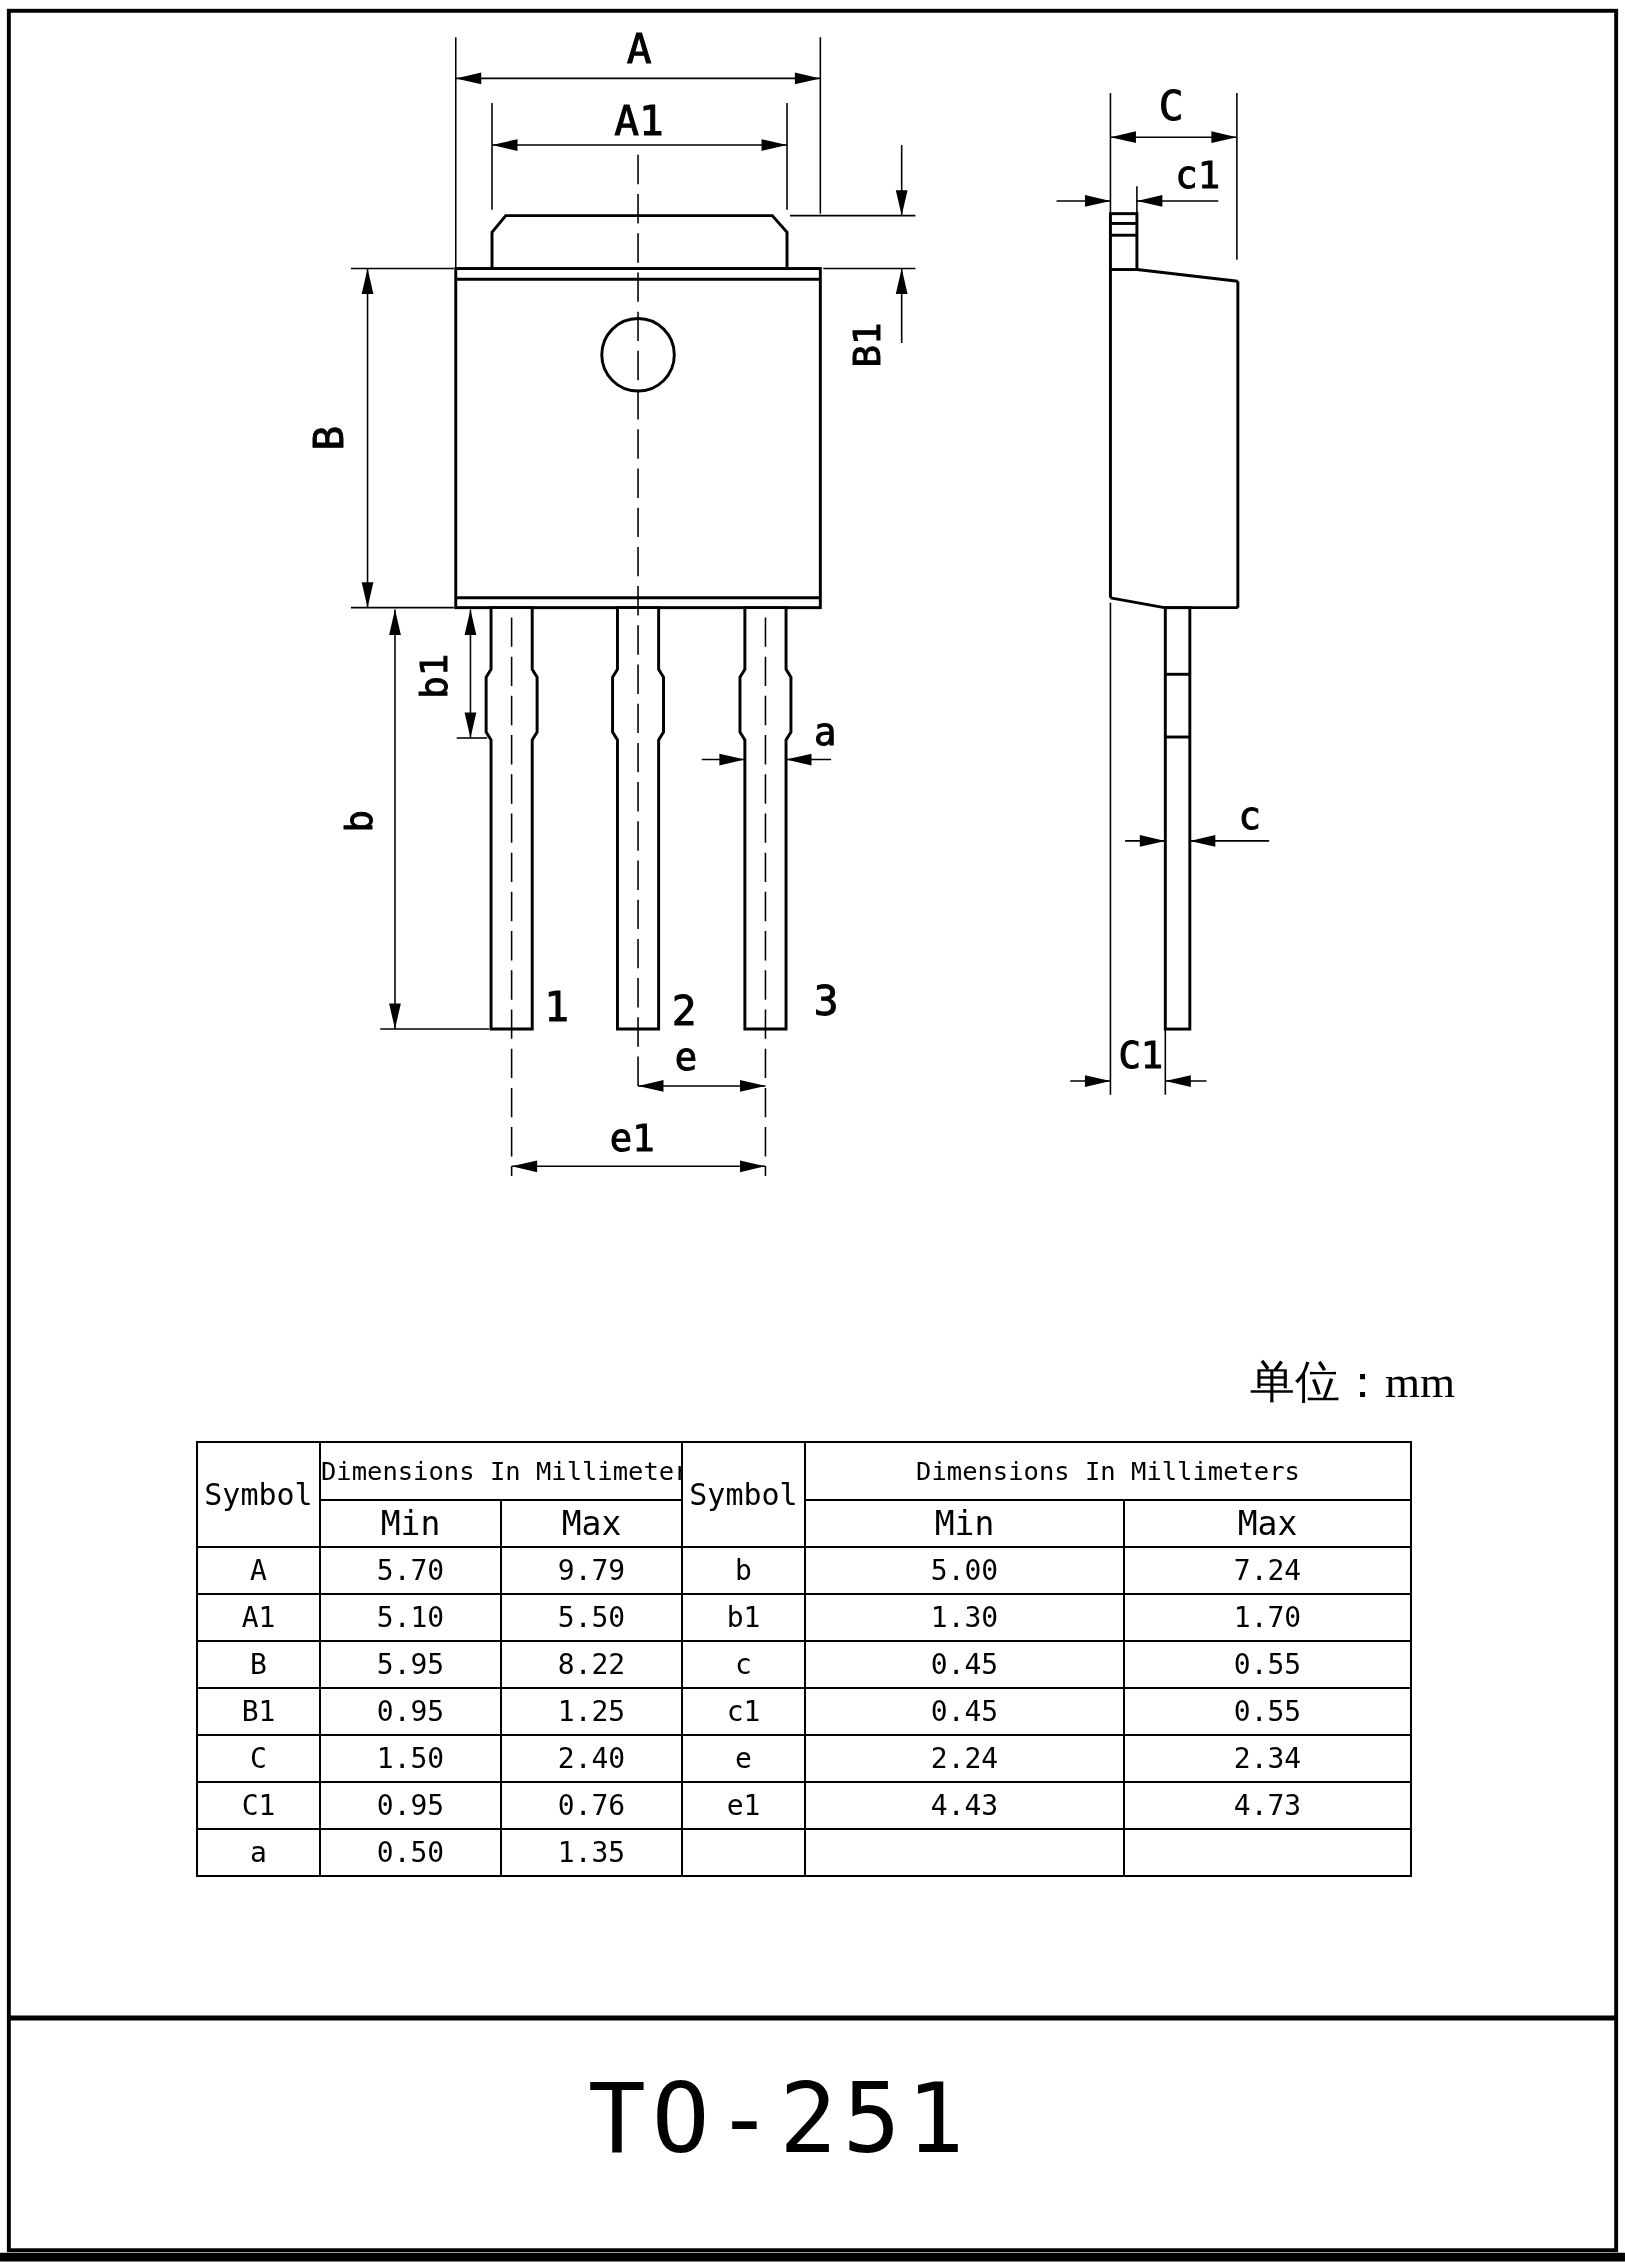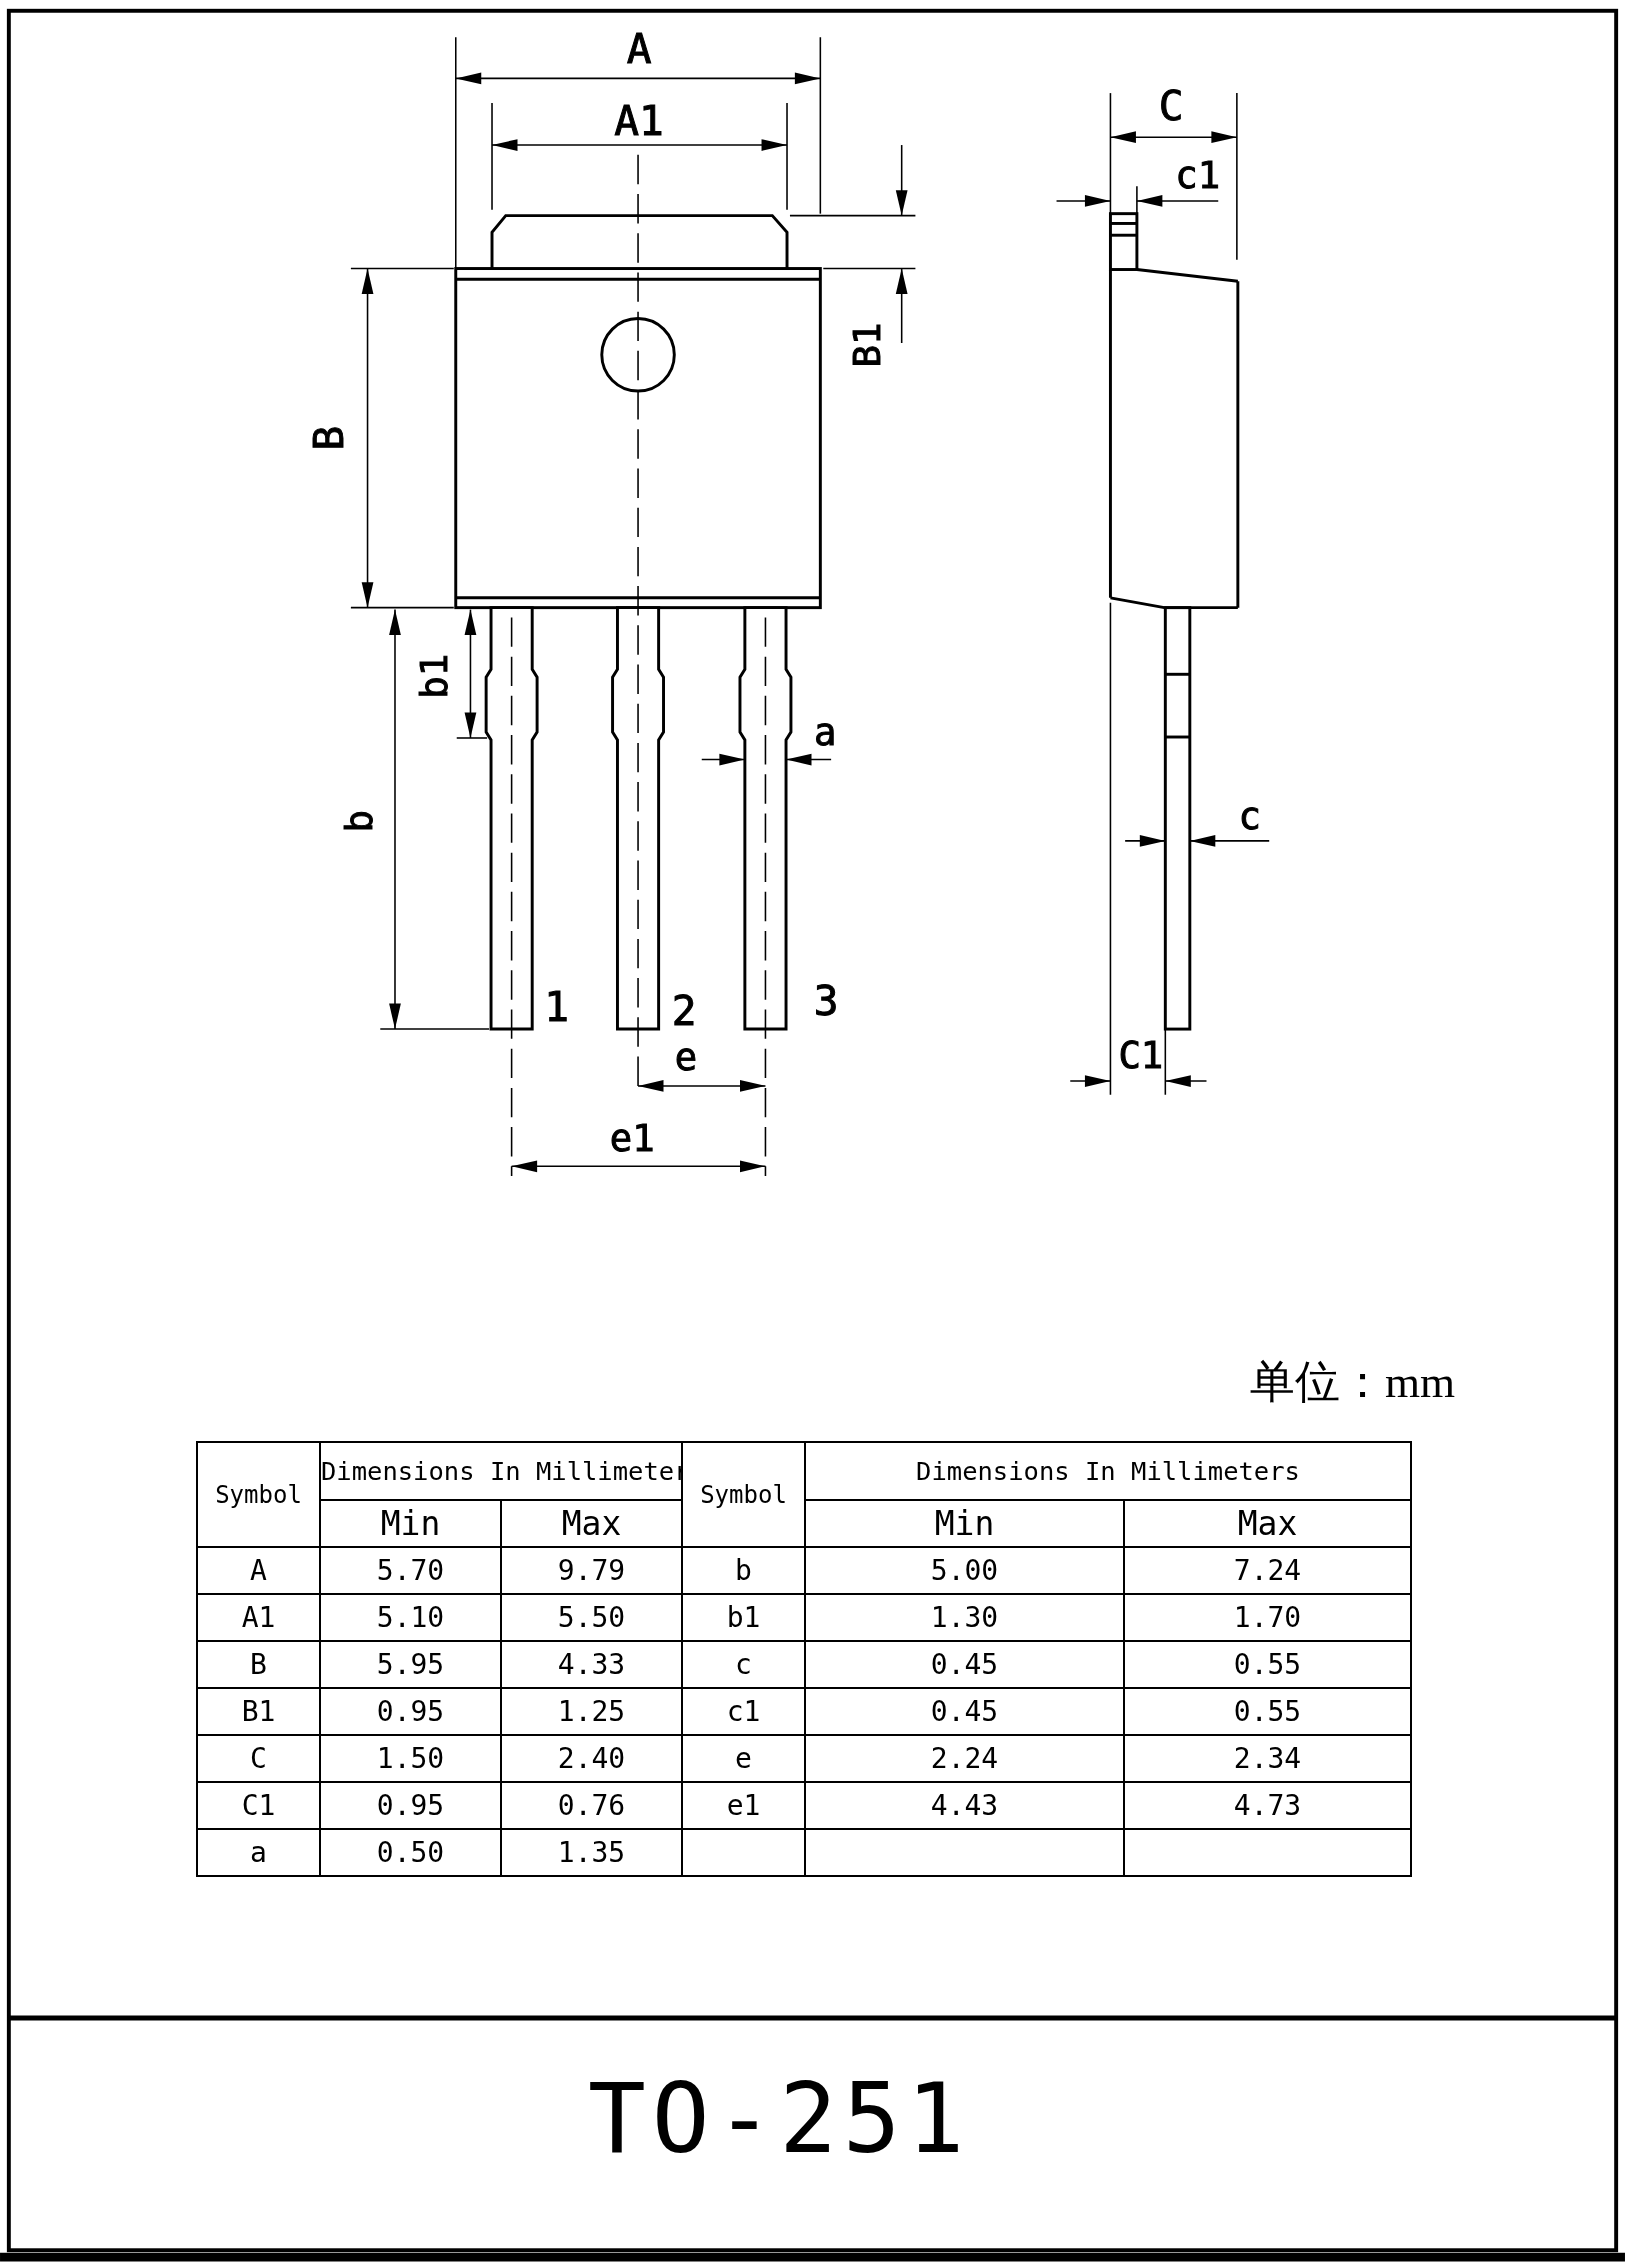--- a/index.html
+++ b/index.html
@@ -20,21 +20,21 @@
     position:absolute; left:196px; top:1441px; width:1213px;
     border-collapse:collapse; table-layout:fixed;
     font-family:"DejaVu Sans Mono", monospace;
     color:#000; border:2.9px solid #000;
   }
   table.dim-table th, table.dim-table td {
     border:2px solid #000; text-align:center; vertical-align:middle;
     padding:0; font-weight:normal; overflow:hidden; white-space:nowrap;
   }
   .hdr-dim { font-size:25.5px; height:56px; }
-  .hdr-sym { font-size:24px; }
+  .hdr-sym { font-size:30px; }
   .hdr-mm  { font-size:33px; height:45px; }
   td.cell  { font-size:28px; height:45px; }
 </style>
 </head>
 <body>
 
 <div class="page">
 
 <svg width="1625" height="2262" viewBox="0 0 1658 2308">
 
@@ -246,21 +246,21 @@
     <td class="cell">A1</td>
     <td class="cell">5.10</td>
     <td class="cell">5.50</td>
     <td class="cell">b1</td>
     <td class="cell">1.30</td>
     <td class="cell">1.70</td>
   </tr>
   <tr>
     <td class="cell">B</td>
     <td class="cell">5.95</td>
-    <td class="cell">4.33</td>
+    <td class="cell">8.22</td>
     <td class="cell">c</td>
     <td class="cell">0.45</td>
     <td class="cell">0.55</td>
   </tr>
   <tr>
     <td class="cell">B1</td>
     <td class="cell">0.95</td>
     <td class="cell">1.25</td>
     <td class="cell">c1</td>
     <td class="cell">0.45</td>

